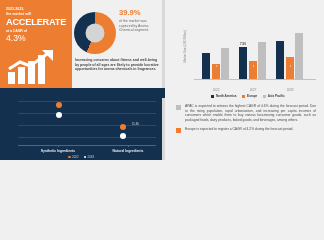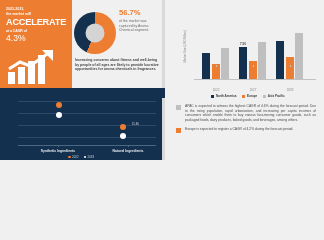--- a/index.html
+++ b/index.html
@@ -138,21 +138,21 @@
       <polyline points="3,19 14,12 24,16 44,2" fill="none" stroke="#ffffff" stroke-width="3"></polyline>
       <polygon points="36,0 47,0 47,11" fill="#ffffff"></polygon>
     </svg>
   </div>
 
   <div id="donut-section">
     <div id="donut-chart">
       <div id="donut-hole"></div>
     </div>
     <div id="donut-stat">
-      <div id="donut-pct">56.7%</div>
+      <div id="donut-pct">39.9%</div>
       <div id="donut-desc">of the market was captured by Aroma Chemical segment.</div>
     </div>
     <div id="donut-note">Increasing concerns about fitness and well-being by people of all ages are likely to provide lucrative opportunities for aroma chemicals in fragrances.</div>
   </div>
 
   <div id="dotplot-panel">
     <div id="dotplot-area">
       <div class="dp-gridline" style="top:6px"></div>
       <div class="dp-gridline" style="top:18px"></div>
       <div class="dp-gridline" style="top:30px"></div>

